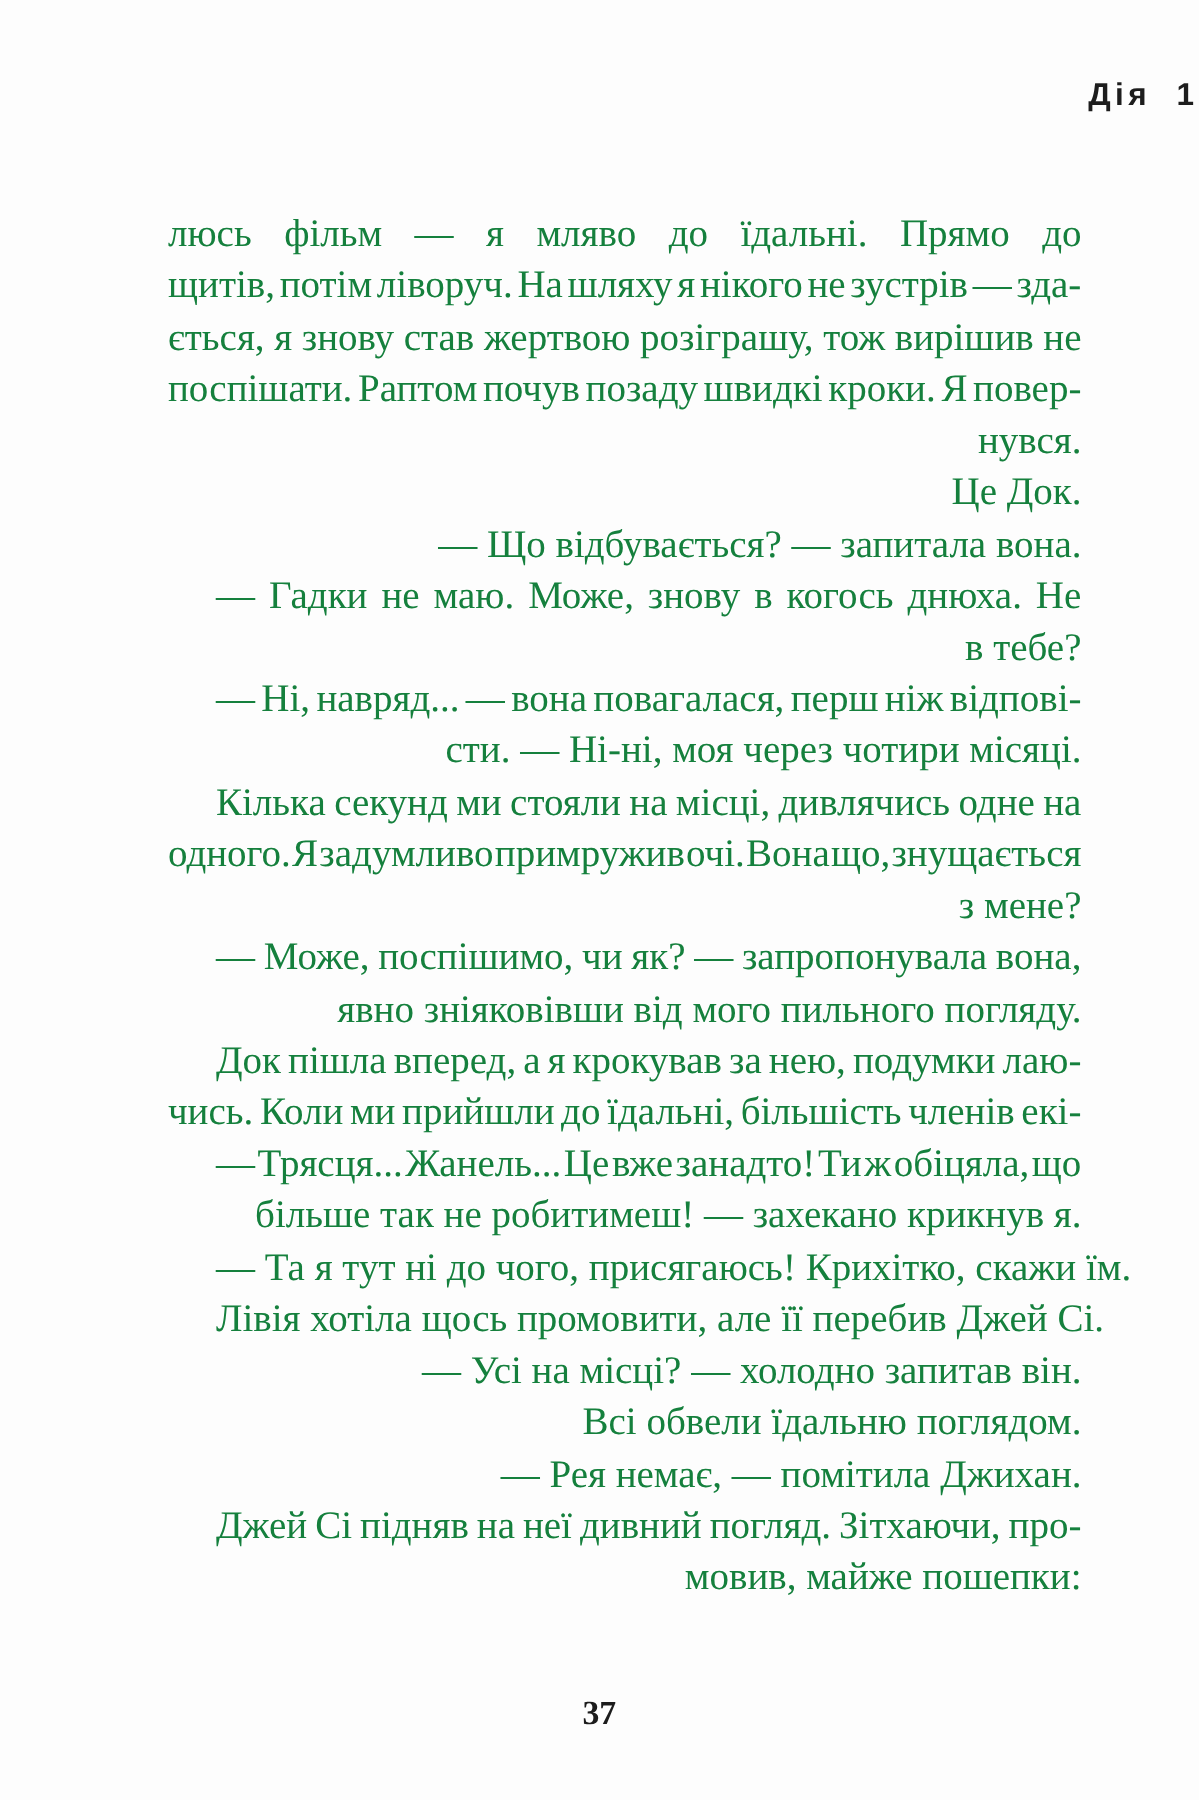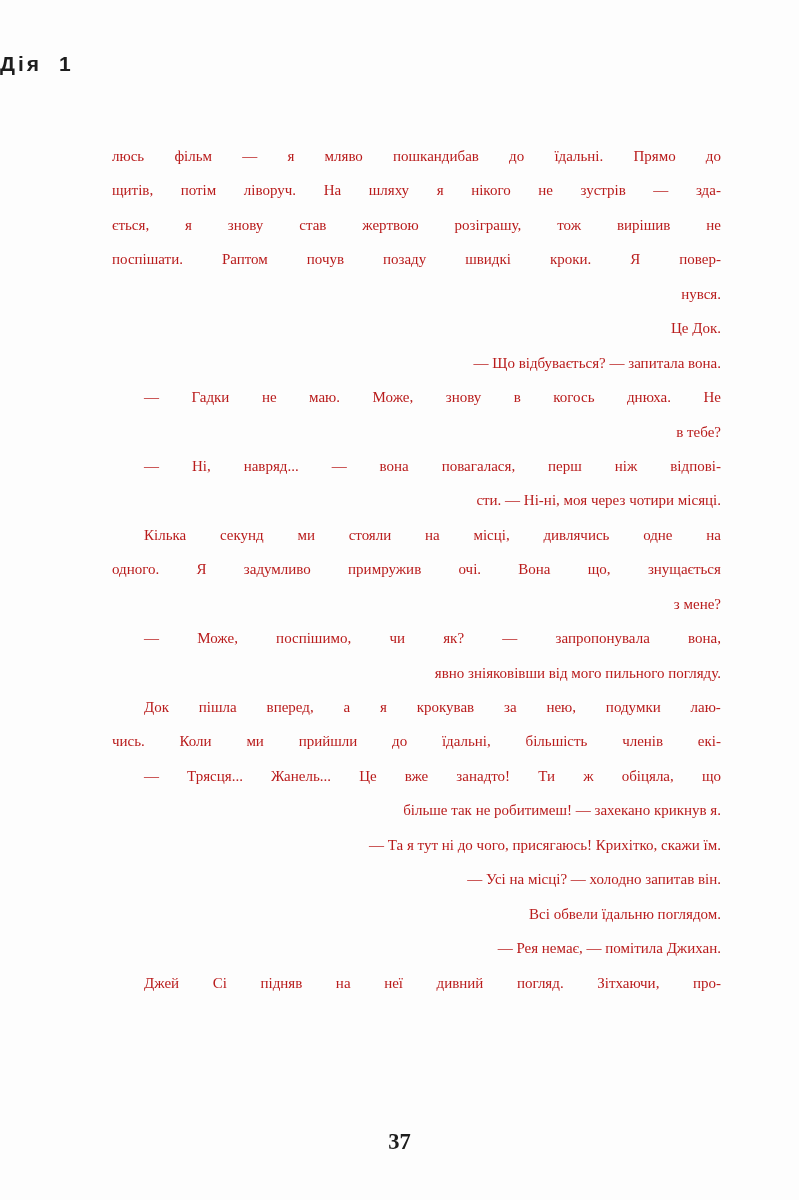--- a/index.html
+++ b/index.html
@@ -17,36 +17,36 @@
     width: 799px;
     height: 1200px;
     background: #fdfdfd;
     overflow: hidden;
   }
   .chapter-header {
     position: absolute;
     top: 52px;
     left: 0;
     right: 0;
-    text-align: left;
+    text-align: right;
     font-family: "Liberation Sans", sans-serif;
     font-weight: 700;
     font-size: 21px;
     letter-spacing: 3px;
     word-spacing: 8px;
     color: #1d1d1d;
   }
   .text-block {
     position: absolute;
     left: 112px;
     top: 139px;
     width: 609px;
-    font-size: 15px;
+    font-size: 26px;
     line-height: 34.45px;
-    color: #b91c1c;
+    color: #15803d;
   }
   .line {
     height: 34.45px;
   }
   .line.just {
     display: flex;
     justify-content: space-between;
   }
   .line.end {
     white-space: nowrap;
@@ -73,21 +73,20 @@
 <div class="page">
   <div class="chapter-header">Дія 1</div>
 
   <div class="text-block" id="text-block">
       <div class="line just">
         <span>люсь</span>
         <span>фільм</span>
         <span>—</span>
         <span>я</span>
         <span>мляво</span>
-        <span>пошкандибав</span>
         <span>до</span>
         <span>їдальні.</span>
         <span>Прямо</span>
         <span>до</span>
       </div>
       <div class="line just">
         <span>щитів,</span>
         <span>потім</span>
         <span>ліворуч.</span>
         <span>На</span>
@@ -211,30 +210,32 @@
         <span>Це</span>
         <span>вже</span>
         <span>занадто!</span>
         <span>Ти</span>
         <span>ж</span>
         <span>обіцяла,</span>
         <span>що</span>
       </div>
       <div class="line end">більше так не робитимеш! — захекано крикнув я.</div>
       <div class="line end indent">— Та я тут ні до чого, присягаюсь! Крихітко, скажи їм.</div>
+      <div class="line end indent">Лівія хотіла щось промовити, але її перебив Джей Сі.</div>
       <div class="line end indent">— Усі на місці? — холодно запитав він.</div>
       <div class="line end indent">Всі обвели їдальню поглядом.</div>
       <div class="line end indent">— Рея немає, — помітила Джихан.</div>
       <div class="line just indent">
         <span>Джей</span>
         <span>Сі</span>
         <span>підняв</span>
         <span>на</span>
         <span>неї</span>
         <span>дивний</span>
         <span>погляд.</span>
         <span>Зітхаючи,</span>
         <span>про-</span>
       </div>
+      <div class="line end">мовив, майже пошепки:</div>
     </div>
 
   <div class="page-number">37</div>
 </div>
 
 </body></html>

